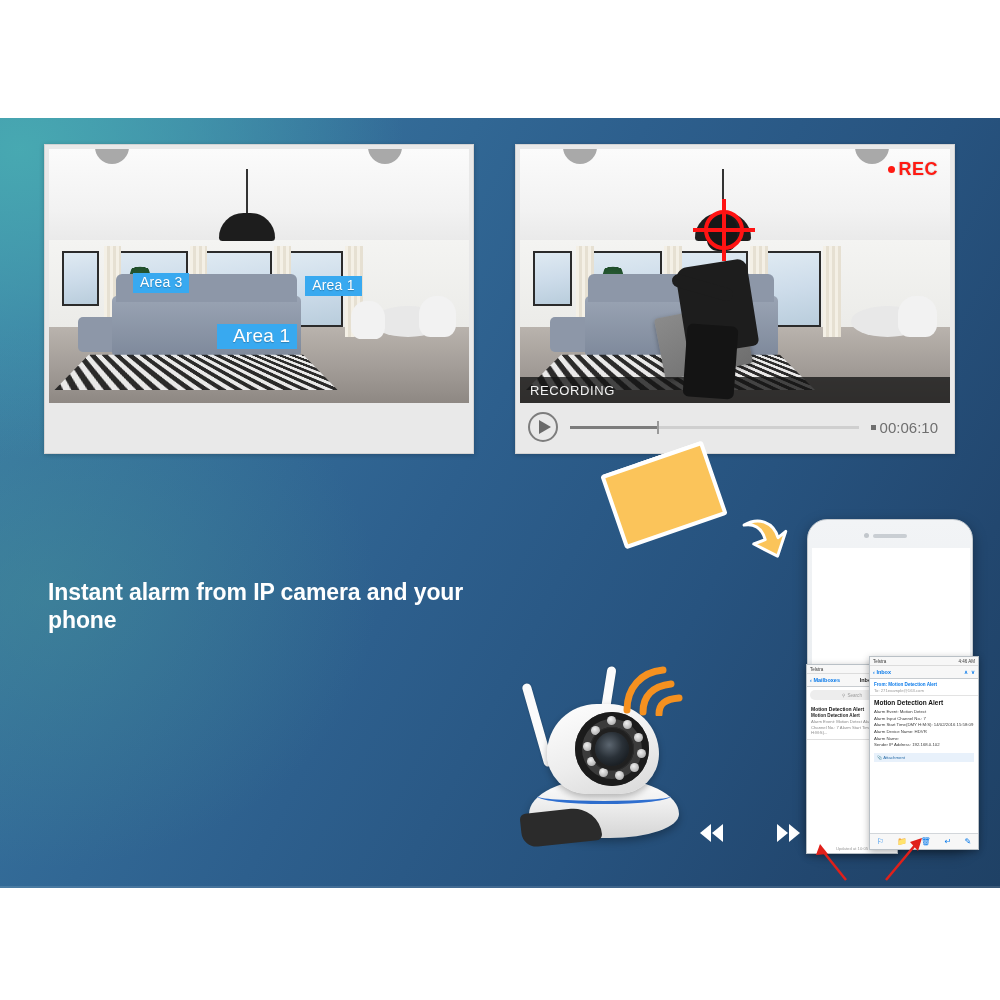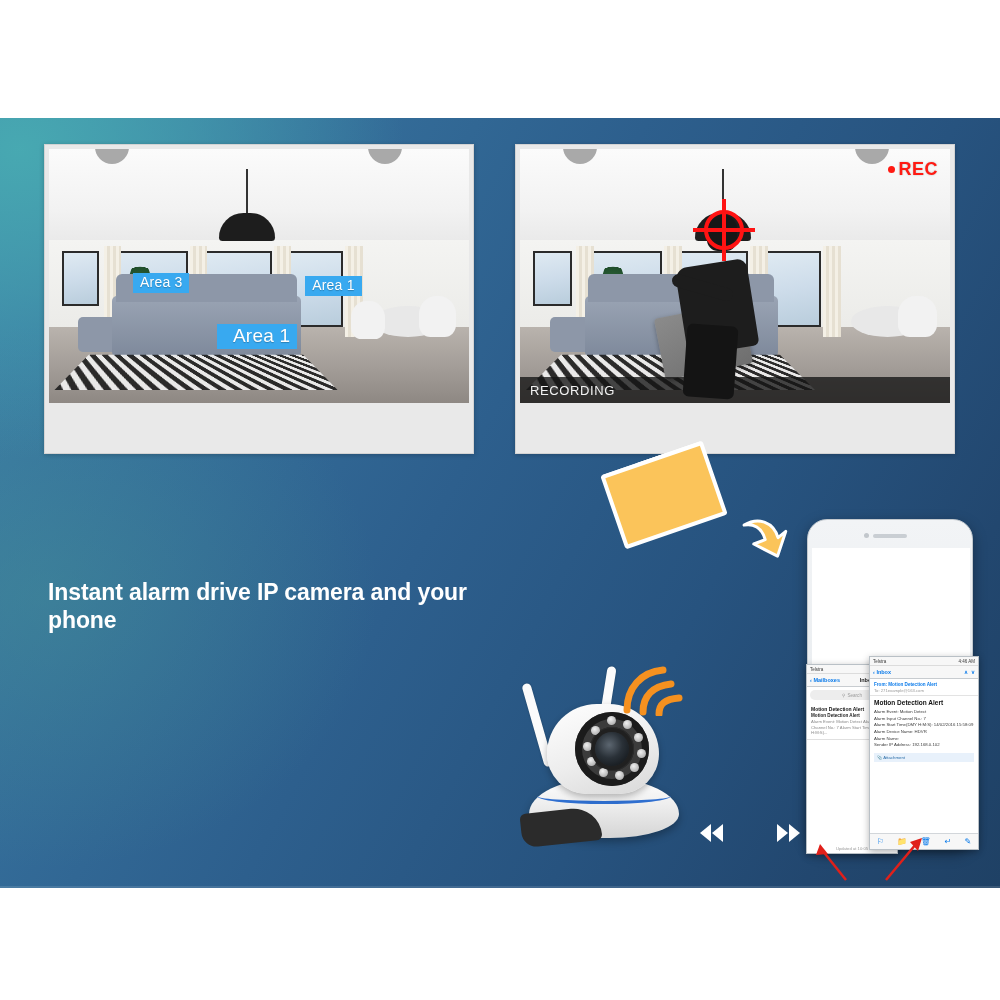--- a/index.html
+++ b/index.html
@@ -482,23 +482,36 @@
             <div class="h"></div>
             <div class="v"></div>
         </div>
       </div>
       <div id="rec-badge">
         <span class="dot"></span>
         <span>REC</span>
       </div>
       <div id="recording-banner">RECORDING</div>
     </div>
-  </div>
-
-  <h2 id="subhead">Instant alarm drive IP camera and your phone</h2>
+    <div class="controls">
+      <div class="round-btn">
+        <span class="icon-play"></span>
+      </div>
+      <div class="track">
+        <div class="fill" style="width:30%"></div>
+        <div class="knob" style="left:30%"></div>
+      </div>
+      <div class="time">
+        <span class="sq"></span>
+        <span>00:06:10</span>
+      </div>
+    </div>
+  </div>
+
+  <h2 id="subhead">Instant alarm from IP camera and your phone</h2>
 
   <div id="envelope">
     <div class="body"></div>
     <div class="flapA"></div>
     <div class="flapB"></div>
   </div>
   <svg id="mail-arrow" viewBox="0 0 46 40">
     <path d="M2 14 C14 2, 30 4, 38 18 L44 10 L42 36 L16 30 L26 23 C20 12, 10 10, 2 14 Z" fill="#fbc45a" stroke="#ffffff" stroke-width="3" stroke-linejoin="round"></path>
   </svg>
 

